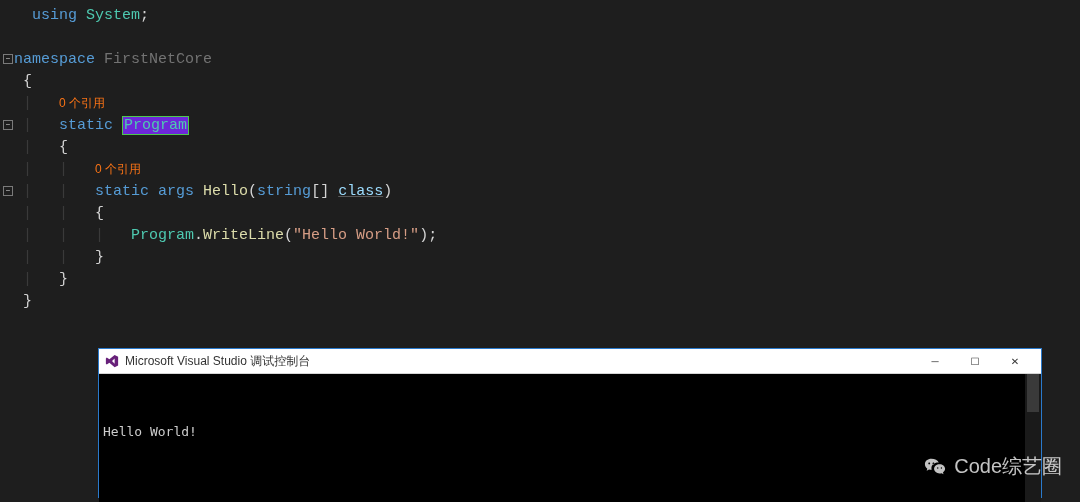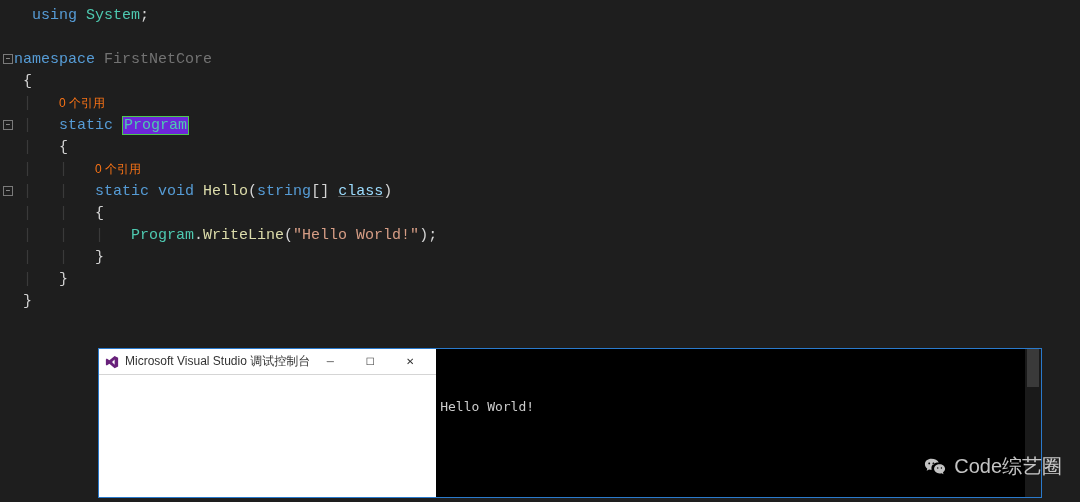--- a/index.html
+++ b/index.html
@@ -91,21 +91,21 @@
   
   .console-window {
     position: absolute;
     top: 348px;
     left: 98px;
     width: 944px;
     height: 150px;
     border: 1px solid #2a7acc;
     background: #fff;
     display: flex;
-    flex-direction: row;
+    flex-direction: column;
     font-family: "Microsoft YaHei", Tahoma, sans-serif;
   }
   .titlebar {
     height: 26px;
     background: #ffffff;
     display: flex;
     align-items: center;
     padding: 0 6px;
     border-bottom: 1px solid #d5d5d5;
     font-size: 12px;
@@ -226,21 +226,21 @@
     <span class="gutter"></span>
     <span class="guide"> |   |   </span>
     <span class="codelens">0 个引用</span>
   </div>
 
   <div class="line">
     <span class="gutter">
         <span class="fold">–</span>
       </span>
     <span class="guide"> |   |   </span>
-    <span class="code"><span class="kw">static</span> <span class="kw">void</span> <span class="fn">Hello</span><span class="punc">(</span><span class="kw">string</span><span class="punc">[]</span> <span class="param">class</span><span class="punc">)</span></span>
+    <span class="code"><span class="kw">static</span> <span class="kw">args</span> <span class="fn">Hello</span><span class="punc">(</span><span class="kw">string</span><span class="punc">[]</span> <span class="param">class</span><span class="punc">)</span></span>
   </div>
 
   <div class="line">
     <span class="gutter"></span>
     <span class="guide"> |   |   </span>
     <span class="code"><span class="punc">{</span></span>
   </div>
 
   <div class="line">
     <span class="gutter"></span>

